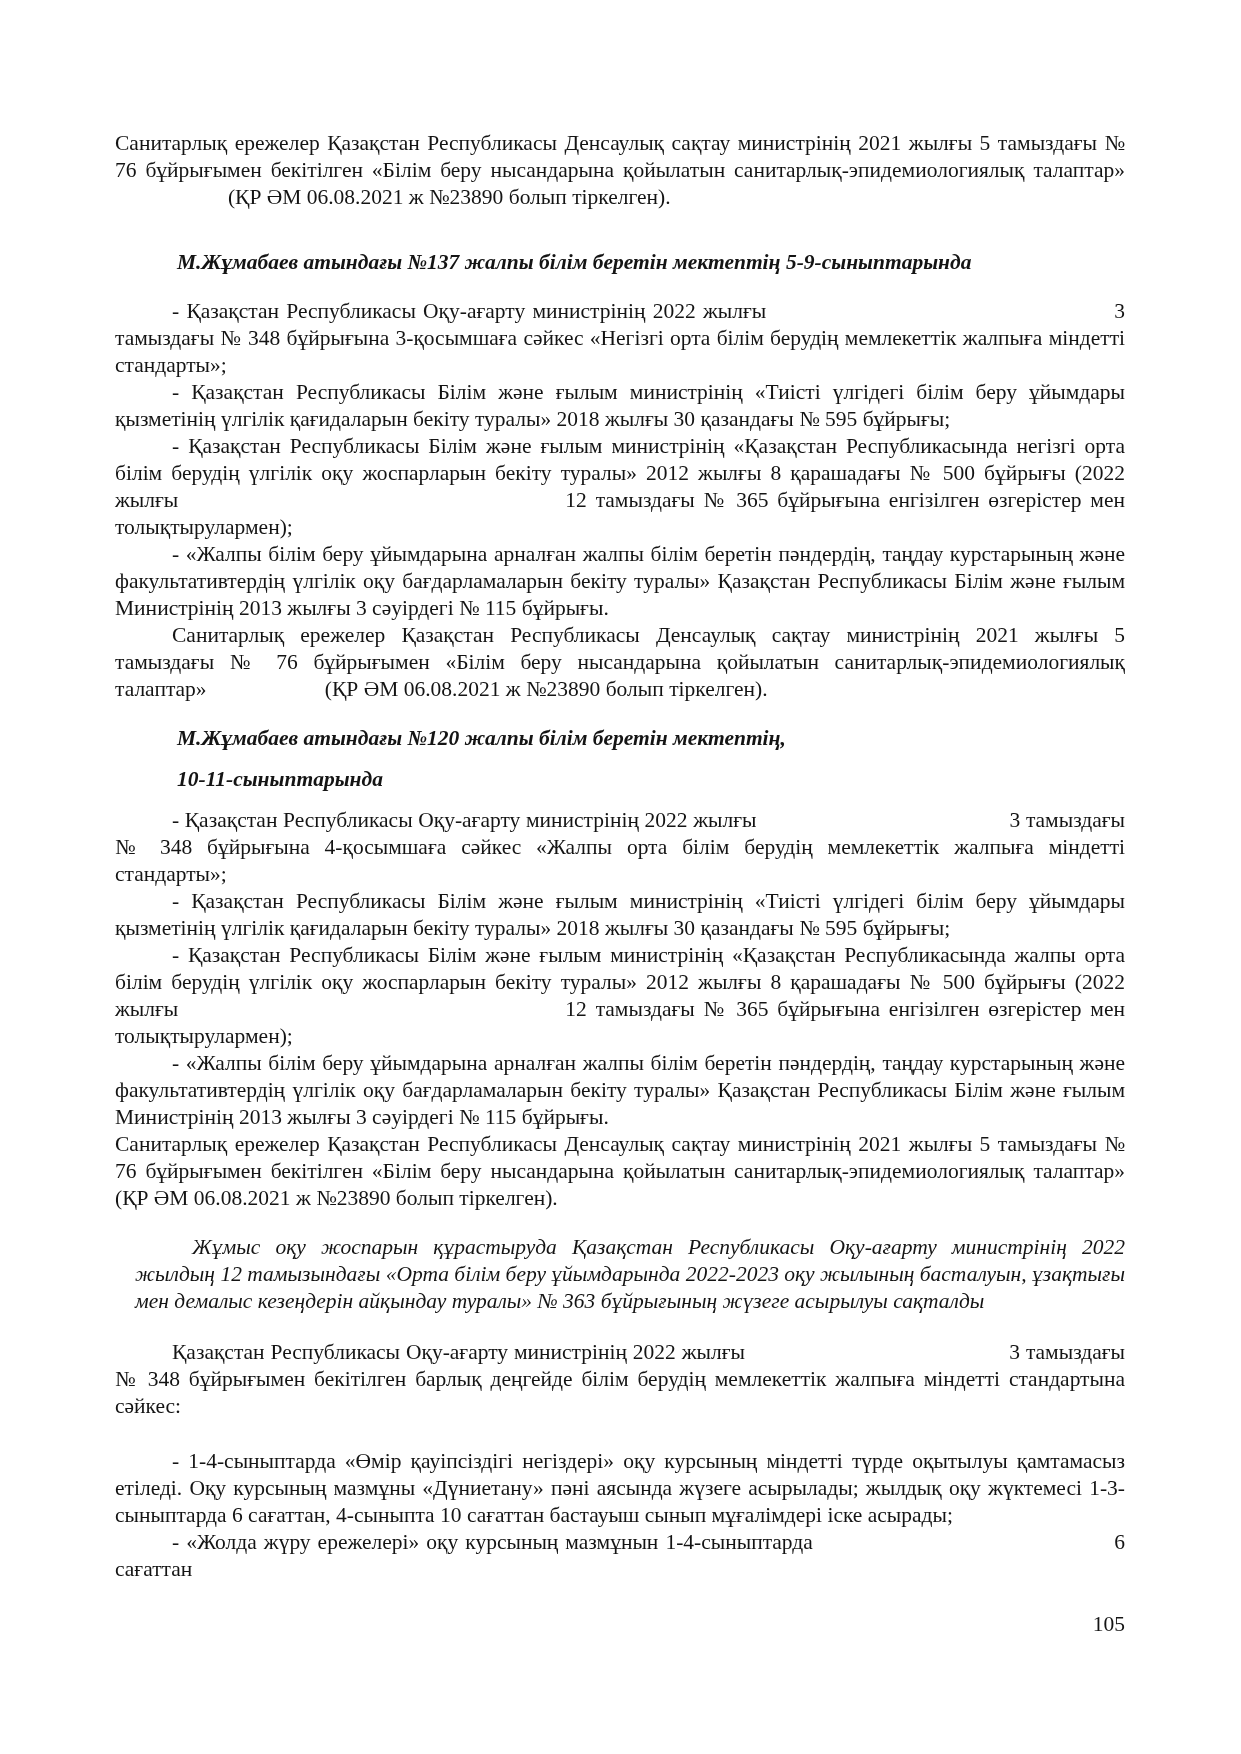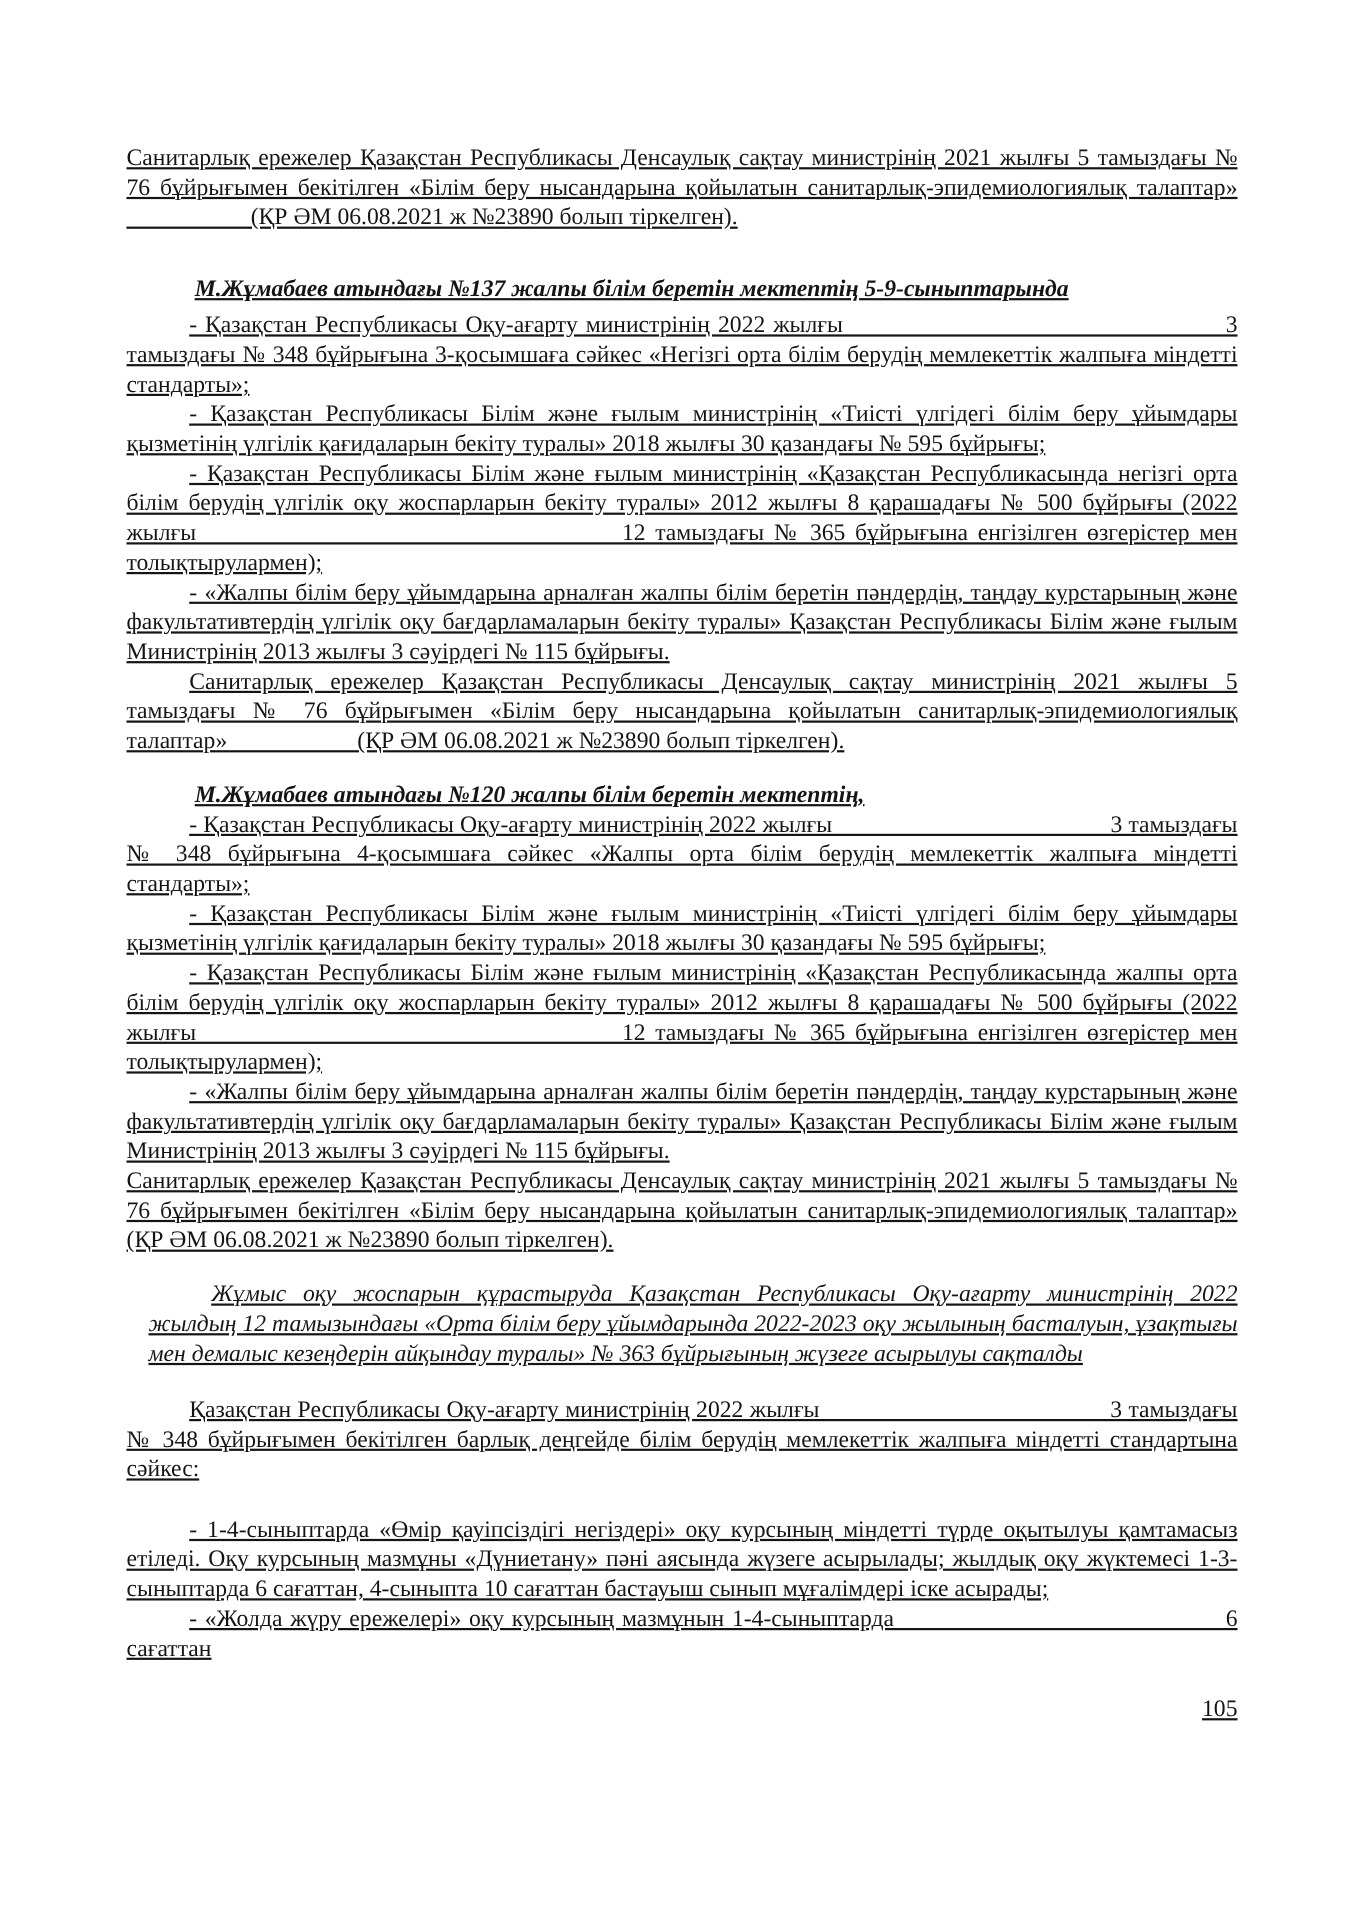--- a/index.html
+++ b/index.html
@@ -19,34 +19,33 @@
     width: 1241px;
     height: 1754px;
     padding: 130px 116px 0 115px;
     background: #ffffff;
   }
   p {
     margin: 0;
     font-size: 21.5px;
     line-height: 27px;
     text-align: justify;
-    text-decoration: underline;
   }
   .indent {
     text-indent: 57px;
   }
   .heading {
     font-weight: bold;
     font-style: italic;
     text-align: left;
     text-indent: 62px;
   }
   .h1 {
     margin-top: 38px;
-    margin-bottom: 6px;
+    margin-bottom: 22px;
   }
   .h2 {
     margin-top: 22px;
   }
   .h3 {
     margin-top: 14px;
     margin-bottom: 14px;
   }
   .italic {
     font-style: italic;
@@ -74,20 +73,21 @@
 
   <p class="heading h1">М.Жұмабаев атындағы №137 жалпы  білім беретін мектептің 5-9-сыныптарында</p>
 
   <p class="indent">- Қазақстан Республикасы Оқу-ағарту министрінің 2022 жылғы &nbsp;&nbsp;&nbsp;&nbsp;&nbsp;&nbsp;&nbsp;&nbsp;&nbsp;&nbsp;&nbsp;&nbsp;&nbsp;&nbsp;&nbsp;&nbsp;&nbsp;&nbsp;&nbsp;&nbsp;&nbsp;&nbsp;&nbsp;&nbsp;&nbsp;&nbsp;&nbsp;&nbsp;&nbsp;&nbsp;&nbsp;&nbsp;&nbsp;&nbsp;&nbsp;&nbsp;&nbsp;&nbsp;&nbsp;&nbsp;&nbsp;&nbsp;&nbsp;&nbsp;&nbsp;&nbsp; 3 тамыздағы № 348 бұйрығына 3-қосымшаға сәйкес «Негізгі орта білім берудің мемлекеттік жалпыға міндетті стандарты»;</p>
   <p class="indent">- Қазақстан Республикасы Білім және ғылым министрінің «Тиісті үлгідегі білім беру ұйымдары қызметінің үлгілік қағидаларын бекіту туралы» 2018 жылғы 30 қазандағы № 595 бұйрығы;</p>
   <p class="indent">- Қазақстан Республикасы Білім және ғылым министрінің «Қазақстан Республикасында негізгі орта білім берудің үлгілік оқу жоспарларын бекіту туралы» 2012 жылғы 8 қарашадағы № 500 бұйрығы (2022 жылғы &nbsp;&nbsp;&nbsp;&nbsp;&nbsp;&nbsp;&nbsp;&nbsp;&nbsp;&nbsp;&nbsp;&nbsp;&nbsp;&nbsp;&nbsp;&nbsp;&nbsp;&nbsp;&nbsp;&nbsp;&nbsp;&nbsp;&nbsp;&nbsp;&nbsp;&nbsp;&nbsp;&nbsp;&nbsp;&nbsp;&nbsp;&nbsp;&nbsp;&nbsp;&nbsp;&nbsp;&nbsp;&nbsp;&nbsp;&nbsp;&nbsp;&nbsp; 12 тамыздағы № 365 бұйрығына енгізілген өзгерістер мен толықтырулармен);</p>
   <p class="indent">- «Жалпы білім беру ұйымдарына арналған жалпы білім беретін пәндердің, таңдау курстарының және факультативтердің үлгілік оқу бағдарламаларын бекіту туралы» Қазақстан Республикасы Білім және ғылым Министрінің 2013 жылғы 3 сәуірдегі № 115 бұйрығы.</p>
   <p class="indent">Санитарлық ережелер Қазақстан Республикасы Денсаулық сақтау министрінің 2021 жылғы 5 тамыздағы № 76 бұйрығымен «Білім беру нысандарына қойылатын санитарлық-эпидемиологиялық талаптар» &nbsp;&nbsp;&nbsp;&nbsp;&nbsp;&nbsp;&nbsp;&nbsp;&nbsp;&nbsp;&nbsp;&nbsp;&nbsp;&nbsp;&nbsp;&nbsp;&nbsp;&nbsp;&nbsp;&nbsp; (ҚР ӘМ 06.08.2021 ж №23890 болып тіркелген).</p>
 
   <p class="heading h2">М.Жұмабаев атындағы №120 жалпы білім беретін мектептің,</p>
+  <p class="heading h3">10-11-сыныптарында</p>
 
   <p class="indent">- Қазақстан Республикасы Оқу-ағарту министрінің 2022 жылғы &nbsp;&nbsp;&nbsp;&nbsp;&nbsp;&nbsp;&nbsp;&nbsp;&nbsp;&nbsp;&nbsp;&nbsp;&nbsp;&nbsp;&nbsp;&nbsp;&nbsp;&nbsp;&nbsp;&nbsp;&nbsp;&nbsp;&nbsp;&nbsp;&nbsp;&nbsp;&nbsp;&nbsp;&nbsp;&nbsp;&nbsp;&nbsp;&nbsp;&nbsp;&nbsp;&nbsp;&nbsp;&nbsp;&nbsp;&nbsp;&nbsp;&nbsp;&nbsp; 3 тамыздағы № 348 бұйрығына 4-қосымшаға сәйкес «Жалпы орта білім берудің мемлекеттік жалпыға міндетті стандарты»;</p>
   <p class="indent">- Қазақстан Республикасы Білім және ғылым министрінің «Тиісті үлгідегі білім беру ұйымдары қызметінің үлгілік қағидаларын бекіту туралы» 2018 жылғы 30 қазандағы № 595 бұйрығы;</p>
   <p class="indent">- Қазақстан Республикасы Білім және ғылым министрінің «Қазақстан Республикасында жалпы орта білім берудің үлгілік оқу жоспарларын бекіту туралы» 2012 жылғы 8 қарашадағы № 500 бұйрығы (2022 жылғы &nbsp;&nbsp;&nbsp;&nbsp;&nbsp;&nbsp;&nbsp;&nbsp;&nbsp;&nbsp;&nbsp;&nbsp;&nbsp;&nbsp;&nbsp;&nbsp;&nbsp;&nbsp;&nbsp;&nbsp;&nbsp;&nbsp;&nbsp;&nbsp;&nbsp;&nbsp;&nbsp;&nbsp;&nbsp;&nbsp;&nbsp;&nbsp;&nbsp;&nbsp;&nbsp;&nbsp;&nbsp;&nbsp;&nbsp;&nbsp;&nbsp;&nbsp; 12 тамыздағы № 365 бұйрығына енгізілген өзгерістер мен толықтырулармен);</p>
   <p class="indent">- «Жалпы білім беру ұйымдарына арналған жалпы білім беретін пәндердің, таңдау курстарының және факультативтердің үлгілік оқу бағдарламаларын бекіту туралы» Қазақстан Республикасы Білім және ғылым Министрінің 2013 жылғы 3 сәуірдегі № 115 бұйрығы.</p>
   <p>Санитарлық ережелер Қазақстан Республикасы Денсаулық сақтау министрінің 2021 жылғы 5 тамыздағы № 76 бұйрығымен бекітілген «Білім беру нысандарына қойылатын санитарлық-эпидемиологиялық талаптар» (ҚР ӘМ 06.08.2021 ж №23890 болып тіркелген).</p>
 
   <p class="indent italic work-plan">Жұмыс оқу жоспарын құрастыруда Қазақстан Республикасы Оқу-ағарту министрінің 2022 жылдың 12 тамызындағы «Орта білім беру ұйымдарында 2022-2023 оқу жылының басталуын, ұзақтығы мен демалыс кезеңдерін айқындау туралы» № 363 бұйрығының жүзеге асырылуы сақталды</p>
 
   <p class="indent std-note">Қазақстан Республикасы Оқу-ағарту министрінің 2022 жылғы &nbsp;&nbsp;&nbsp;&nbsp;&nbsp;&nbsp;&nbsp;&nbsp;&nbsp;&nbsp;&nbsp;&nbsp;&nbsp;&nbsp;&nbsp;&nbsp;&nbsp;&nbsp;&nbsp;&nbsp;&nbsp;&nbsp;&nbsp;&nbsp;&nbsp;&nbsp;&nbsp;&nbsp;&nbsp;&nbsp;&nbsp;&nbsp;&nbsp;&nbsp;&nbsp;&nbsp;&nbsp;&nbsp;&nbsp;&nbsp;&nbsp;&nbsp;&nbsp; 3 тамыздағы № 348 бұйрығымен бекітілген барлық деңгейде білім берудің мемлекеттік жалпыға міндетті стандартына сәйкес:</p>

